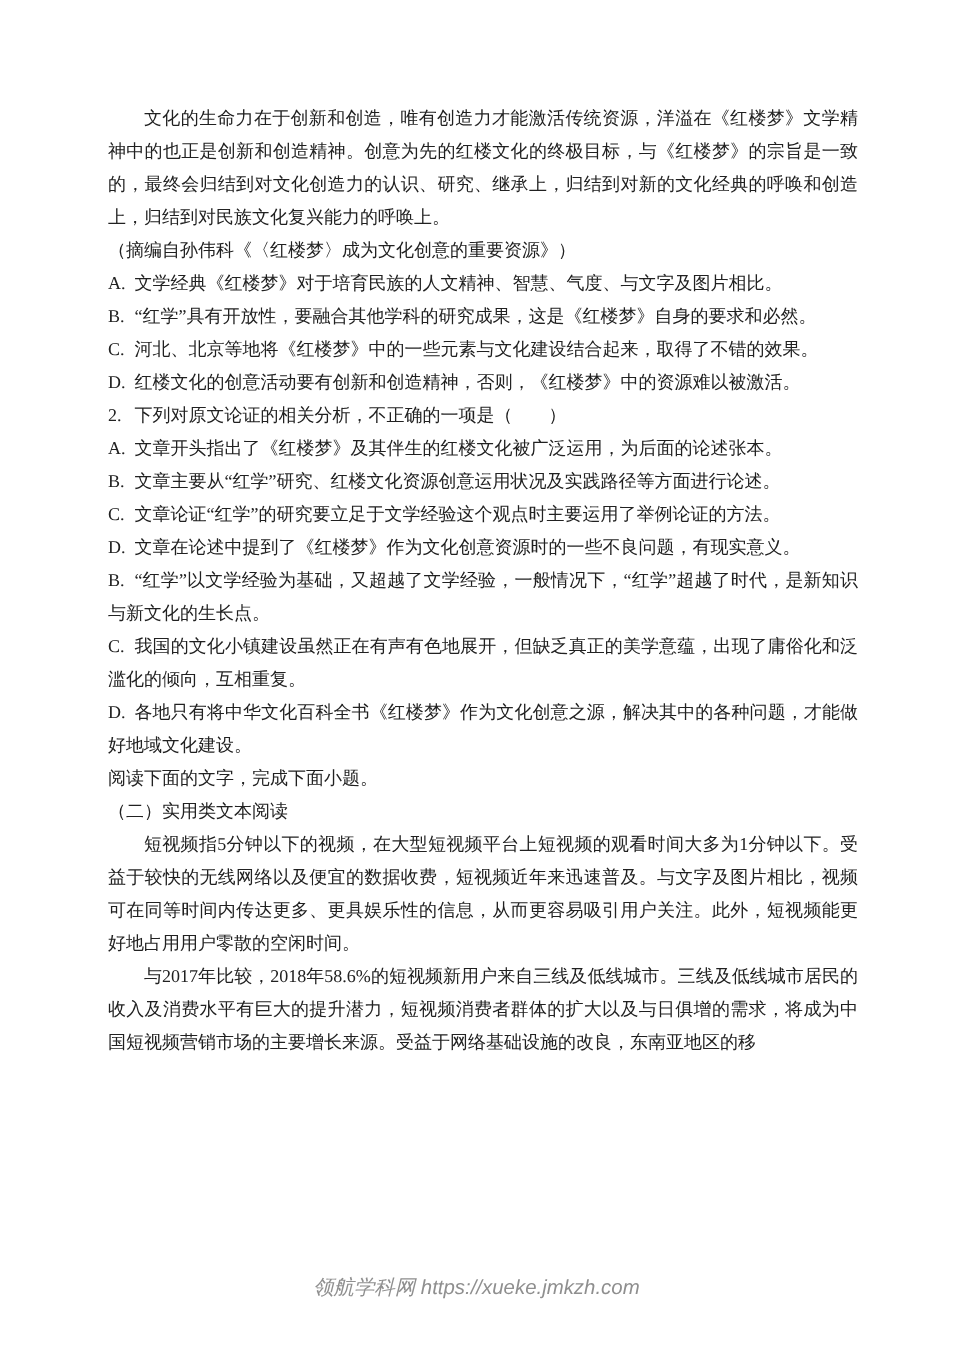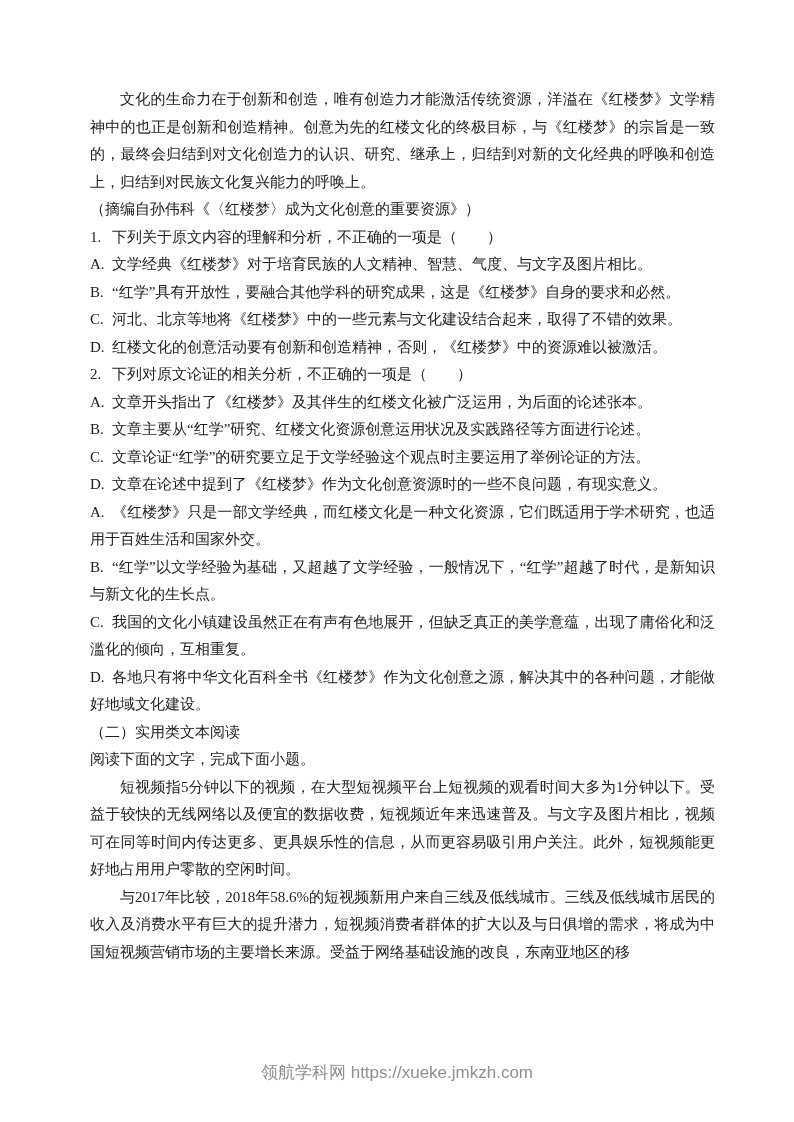--- a/index.html
+++ b/index.html
@@ -35,50 +35,49 @@
   .footer {
     position: absolute;
     left: 0;
     right: 0;
     top: 1062px;
     text-align: center;
     font-family: "Liberation Sans", sans-serif;
     font-size: 17px;
     line-height: 22px;
     color: #8f8f8f;
+    font-style: italic;
   }
 </style>
 </head>
 <body>
 
 <div class="page">
   <div class="content">
 
     <p class="indent">文化的生命力在于创新和创造，唯有创造力才能激活传统资源，洋溢在《红楼梦》文学精神中的也正是创新和创造精神。创意为先的红楼文化的终极目标，与《红楼梦》的宗旨是一致的，最终会归结到对文化创造力的认识、研究、继承上，归结到对新的文化经典的呼唤和创造上，归结到对民族文化复兴能力的呼唤上。</p>
 
     <p class="attribution">（摘编自孙伟科《〈红楼梦〉成为文化创意的重要资源》）</p>
 
-    <p class="q-line"><span class="lab">1.</span><span>下列关于原文内容的理解和分析，不正确的一项是（　　）</span></p>
     <p class="opt"><span class="lab">A.</span><span>文学经典《红楼梦》对于培育民族的人文精神、智慧、气度、与文字及图片相比。</span></p>
     <p class="opt"><span class="lab">B.</span><span>“红学”具有开放性，要融合其他学科的研究成果，这是《红楼梦》自身的要求和必然。</span></p>
     <p class="opt"><span class="lab">C.</span><span>河北、北京等地将《红楼梦》中的一些元素与文化建设结合起来，取得了不错的效果。</span></p>
     <p class="opt"><span class="lab">D.</span><span>红楼文化的创意活动要有创新和创造精神，否则，《红楼梦》中的资源难以被激活。</span></p>
 
     <p class="q-line"><span class="lab">2.</span><span>下列对原文论证的相关分析，不正确的一项是（　　）</span></p>
     <p class="opt"><span class="lab">A.</span><span>文章开头指出了《红楼梦》及其伴生的红楼文化被广泛运用，为后面的论述张本。</span></p>
     <p class="opt"><span class="lab">B.</span><span>文章主要从“红学”研究、红楼文化资源创意运用状况及实践路径等方面进行论述。</span></p>
     <p class="opt"><span class="lab">C.</span><span>文章论证“红学”的研究要立足于文学经验这个观点时主要运用了举例论证的方法。</span></p>
     <p class="opt"><span class="lab">D.</span><span>文章在论述中提到了《红楼梦》作为文化创意资源时的一些不良问题，有现实意义。</span></p>
 
-    <p class="opt"><span class="lab">A.</span><span>《红楼梦》只是一部文学经典，而红楼文化是一种文化资源，它们既适用于学术研究，也适用于百姓生活和国家外交。</span></p>
     <p class="opt"><span class="lab">B.</span><span>“红学”以文学经验为基础，又超越了文学经验，一般情况下，“红学”超越了时代，是新知识与新文化的生长点。</span></p>
     <p class="opt"><span class="lab">C.</span><span>我国的文化小镇建设虽然正在有声有色地展开，但缺乏真正的美学意蕴，出现了庸俗化和泛滥化的倾向，互相重复。</span></p>
     <p class="opt"><span class="lab">D.</span><span>各地只有将中华文化百科全书《红楼梦》作为文化创意之源，解决其中的各种问题，才能做好地域文化建设。</span></p>
 
+    <p>阅读下面的文字，完成下面小题。</p>
     <p>（二）实用类文本阅读</p>
-    <p>阅读下面的文字，完成下面小题。</p>
     <p class="indent">短视频指5分钟以下的视频，在大型短视频平台上短视频的观看时间大多为1分钟以下。受益于较快的无线网络以及便宜的数据收费，短视频近年来迅速普及。与文字及图片相比，视频可在同等时间内传达更多、更具娱乐性的信息，从而更容易吸引用户关注。此外，短视频能更好地占用用户零散的空闲时间。</p>
     <p class="indent">与2017年比较，2018年58.6%的短视频新用户来自三线及低线城市。三线及低线城市居民的收入及消费水平有巨大的提升潜力，短视频消费者群体的扩大以及与日俱增的需求，将成为中国短视频营销市场的主要增长来源。受益于网络基础设施的改良，东南亚地区的移</p>
 
   </div>
 
   <div class="footer">领航学科网 https://xueke.jmkzh.com</div>
 </div>
 
 </body></html>

